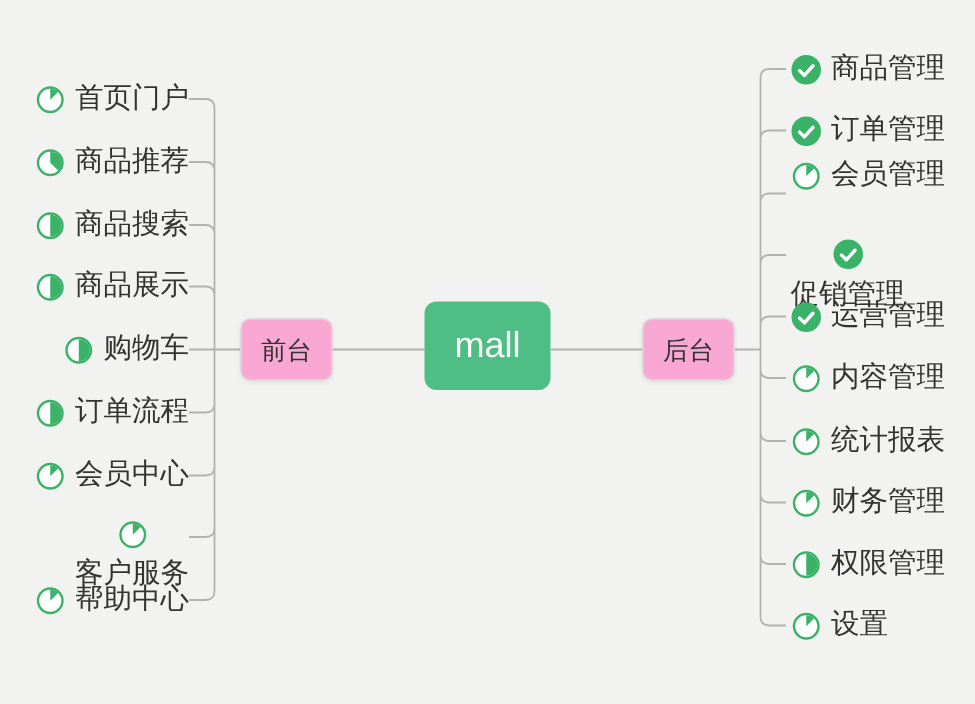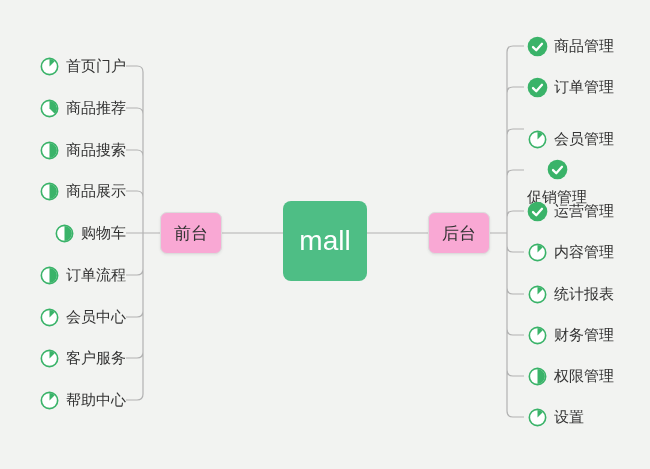--- a/index.html
+++ b/index.html
@@ -10,38 +10,38 @@
     font-family: "Liberation Sans", sans-serif;
     overflow: hidden;
   }
   svg.connectors { position: absolute; left: 0; top: 0; }
   .node {
     position: absolute;
     display: flex; align-items: center; justify-content: center;
     box-sizing: border-box;
   }
   .node.root {
-    left: 283px; top: 201px; width: 84px; height: 80px;
+    left: 283px; top: 201px; width: 84px; height: 59px;
     border-radius: 8px;
-    color: #ffffff; font-size: 28px;
+    color: #ffffff; font-size: 24px;
   }
   .node.branch {
     width: 62px; height: 42px; top: 212px;
     background: #f9a8d4;
     border: 1px solid #dcdcdc; border-radius: 7px;
     box-shadow: 0 1px 3px rgba(0,0,0,0.07);
     color: #333333; font-size: 17px;
   }
   .node.branch.front { left: 160px; }
   .node.branch.back  { left: 428px; }
   .leaf {
     position: absolute;
     display: flex; align-items: center; gap: 6px;
     height: 22px;
-    color: #333333; font-size: 15px; white-space: nowrap;
+    color: #333333; font-size: 19px; white-space: nowrap;
     cursor: default;
   }
   .leaf.left  { right: 524px; }
   .leaf.right { left: 527px; }
   .leaf .icon { display: flex; align-items: center; justify-content: center; width: 21px; height: 21px; }
   .leaf .label { line-height: 22px; }
 </style>
 </head>
 <body>
 
@@ -113,21 +113,21 @@
       </div>
       <div class="leaf left" style="top: 306px;">
         <span class="icon">
           <svg width="19" height="19" viewBox="0 0 20 20">
             <circle cx="10" cy="10" r="8.6" fill="#ffffff" stroke="#3ab369" stroke-width="1.7"></circle>
             <path d="M10 10 L10 2.2 A7.8 7.8 0 0 1 15.52 4.48 Z" fill="#3ab369"></path>
           </svg>
         </span>
         <span class="label">会员中心</span>
       </div>
-      <div class="leaf left" style="top: 347px;">
+      <div class="leaf left" style="top: 347px; flex-direction: column;">
         <span class="icon">
           <svg width="19" height="19" viewBox="0 0 20 20">
             <circle cx="10" cy="10" r="8.6" fill="#ffffff" stroke="#3ab369" stroke-width="1.7"></circle>
             <path d="M10 10 L10 2.2 A7.8 7.8 0 0 1 15.52 4.48 Z" fill="#3ab369"></path>
           </svg>
         </span>
         <span class="label">客户服务</span>
       </div>
       <div class="leaf left" style="top: 389px;">
         <span class="icon">
@@ -151,21 +151,21 @@
       </div>
       <div class="leaf right" style="top: 76px;">
         <span class="icon">
           <svg width="21" height="21" viewBox="0 0 22 22">
             <circle cx="11" cy="11" r="10.3" fill="#3ab369"></circle>
             <path d="M6.3 11.6 L9.7 14.9 L15.7 8.2" fill="none" stroke="#ffffff" stroke-width="2.4" stroke-linecap="round" stroke-linejoin="round"></path>
           </svg>
         </span>
         <span class="label">订单管理</span>
       </div>
-      <div class="leaf right" style="top: 128px;">
+      <div class="leaf right" style="top: 106px;">
         <span class="icon">
           <svg width="19" height="19" viewBox="0 0 20 20">
             <circle cx="10" cy="10" r="8.6" fill="#ffffff" stroke="#3ab369" stroke-width="1.7"></circle>
             <path d="M10 10 L10 2.2 A7.8 7.8 0 0 1 15.52 4.48 Z" fill="#3ab369"></path>
           </svg>
         </span>
         <span class="label">会员管理</span>
       </div>
       <div class="leaf right" style="top: 159px; flex-direction: column;">
         <span class="icon">

